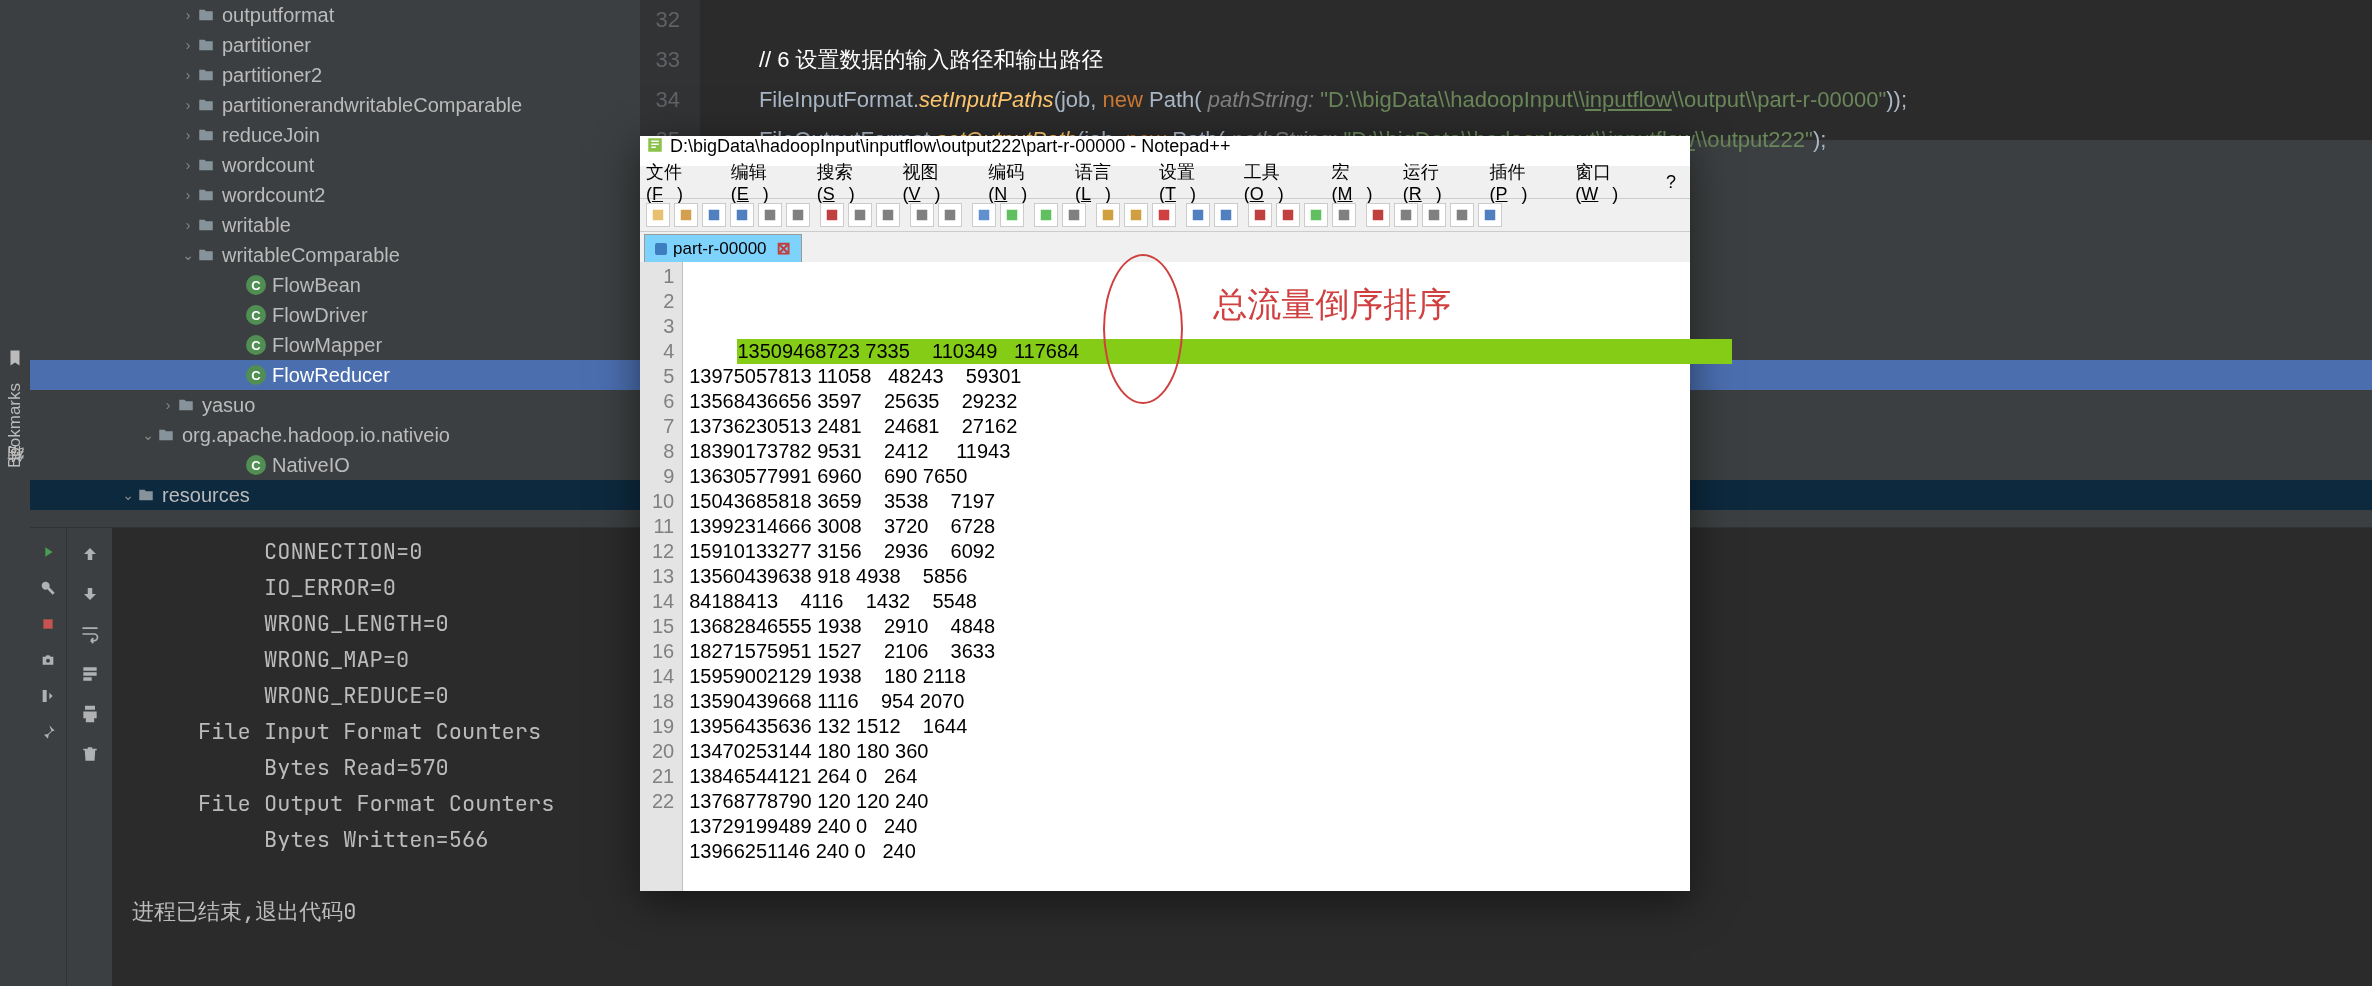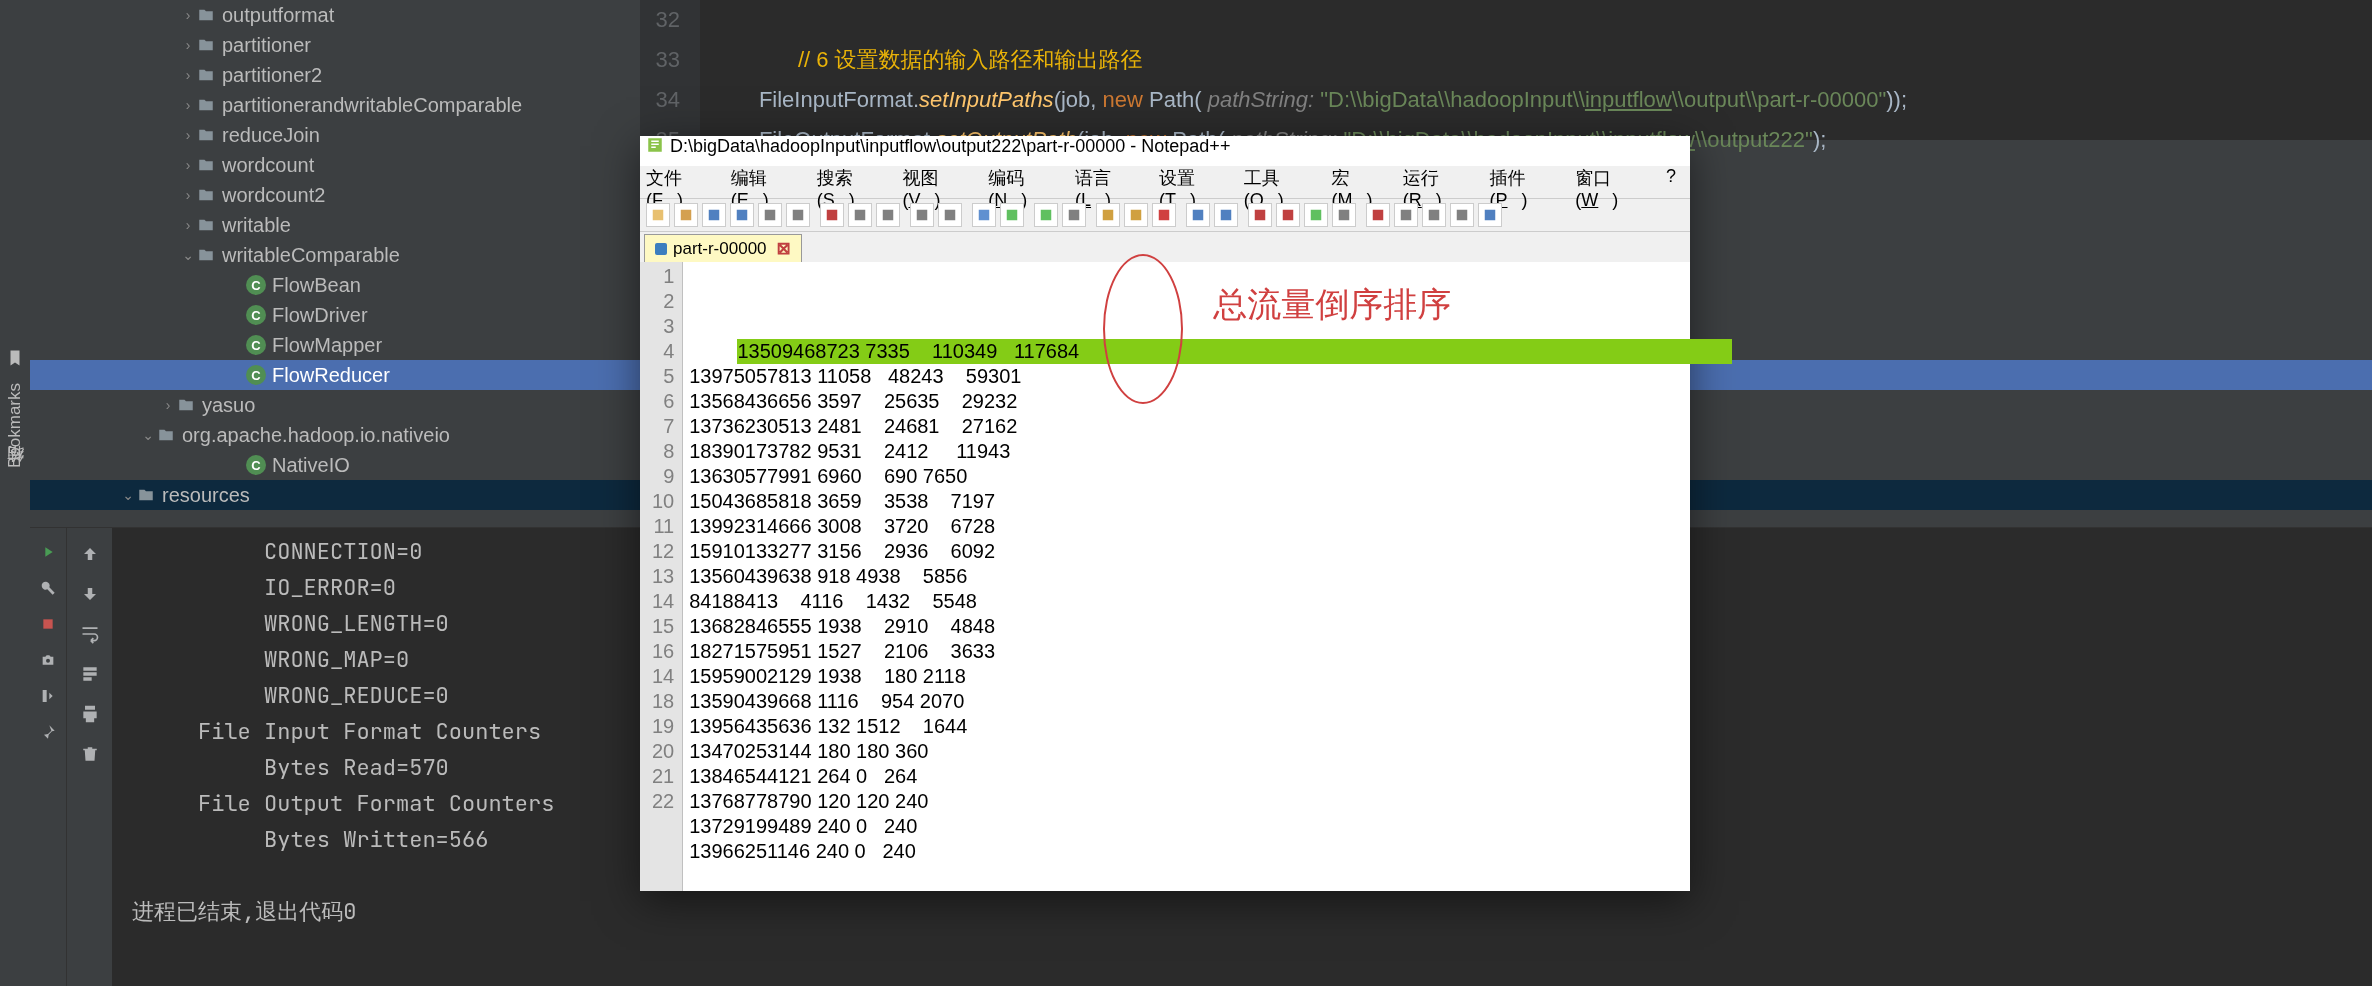--- a/index.html
+++ b/index.html
@@ -38,39 +38,39 @@
 .run-left2 { width: 46px; background: #3c3f41; display: flex; flex-direction: column; align-items: center; padding-top: 6px; border-left: 1px solid #323232; }
 .run-left2 div { width: 28px; height: 28px; margin: 6px 0; display: flex; justify-content: center; align-items: center; }
 .run-left2 svg { fill: #afb1b3; }
 .run-console { flex: 1; color: #bbb; font-family: "Consolas","JetBrains Mono",monospace; font-size: 22px; padding: 6px 20px; line-height: 36px; white-space: pre; }
 
 
 .editor-overlay { position: absolute; top: 0; left: 640px; right: 0; height: 140px; background: #2b2b2b; font-family: "Consolas","JetBrains Mono",monospace; font-size: 22px; line-height: 40px; }
 .editor-overlay .ln { display: flex; }
 .editor-overlay .gut { width: 60px; text-align: right; padding-right: 20px; color: #606366; background: #313335; }
 .editor-overlay .code { flex: 1; color: #a9b7c6; padding-left: 10px; white-space: pre; }
-.code .cm { color: #eab308; margin-left: 39px; }
+.code .cm { color: #ffffff; }
 .code .kw { color: #cc7832; margin-top: 35px; }
 .code .str { color: #6a8759; }
 .code .fn { color: #ffc66d; font-style: italic; }
 .code .param { color: #808080; font-style: italic; }
 .code .under { text-decoration: underline; text-decoration-color: #6a8759; }
 
 
 .npp { position: absolute; left: 640px; top: 136px; width: 1050px; background: #f0f0f0; box-shadow: 0 10px 40px rgba(0,0,0,0.5); font-size: 18px; }
 .npp-title { height: 30px; background: #fff; display: flex; padding: 0 6px; color: #000; font-size: 18px; }
 .npp-title svg { margin-right: 6px; }
-.npp-menu { height: 32px; background: #f0f0f0; display: flex; align-items: flex-start; padding-left: 6px; color: #000; }
+.npp-menu { height: 32px; background: #f0f0f0; display: flex; align-items: center; padding-left: 6px; color: #000; }
 .npp-menu span { margin-right: 14px; }
 .npp-menu .u { text-decoration: underline; }
 .npp-tool { height: 34px; background: #f0f0f0; display: flex; align-items: center; padding-left: 4px; border-top: 1px solid #ccc; border-bottom: 1px solid #ccc; }
 .npp-tool .ti { width: 24px; height: 24px; margin: 0 2px; display: inline-flex; align-items: center; justify-content: center; border: 1px solid #ccc; background: #fff; }
 .npp-tool .sep { width: 6px; }
 .npp-tabs { height: 30px; background: #f0f0f0; display: flex; align-items: flex-end; padding-left: 4px; }
-.npp-tab { height: 28px; background: #fef9c3; border: 1px solid #999; border-bottom: none; padding: 0 10px; display: flex; align-items: center; font-size: 17px; }
+.npp-tab { height: 28px; background: #7dd3fc; border: 1px solid #999; border-bottom: none; padding: 0 10px; display: flex; align-items: center; font-size: 17px; }
 .npp-tab .dot { width: 12px; height: 12px; background: #3c7ebf; border-radius: 2px; margin-right: 6px; display: inline-block; }
 .npp-tab .x { margin-left: 10px; color: #c04040; font-weight: bold; }
 .npp-edit { background: #fff; display: flex; }
 .npp-gut { background: #e4e4e4; color: #808080; text-align: right; padding: 2px 8px 2px 12px; font-family: Consolas,monospace; font-size: 20px; line-height: 25px; border-right: 1px solid #c0c0c0; }
 .npp-text { flex: 1; font-family: Consolas,monospace; font-size: 20px; line-height: 25px; color: #000; padding: 2px 6px; white-space: pre; position: relative; }
 .npp-text .hl { background: #84cc16; display: inline-block; width: 100%; }
 .circle { position: absolute; border: 2px solid #d04040; border-radius: 50%; }
 .anno { position: absolute; color: #d04040; font-size: 34px; font-family: "Microsoft YaHei",sans-serif; }
 </style>
 </head>

